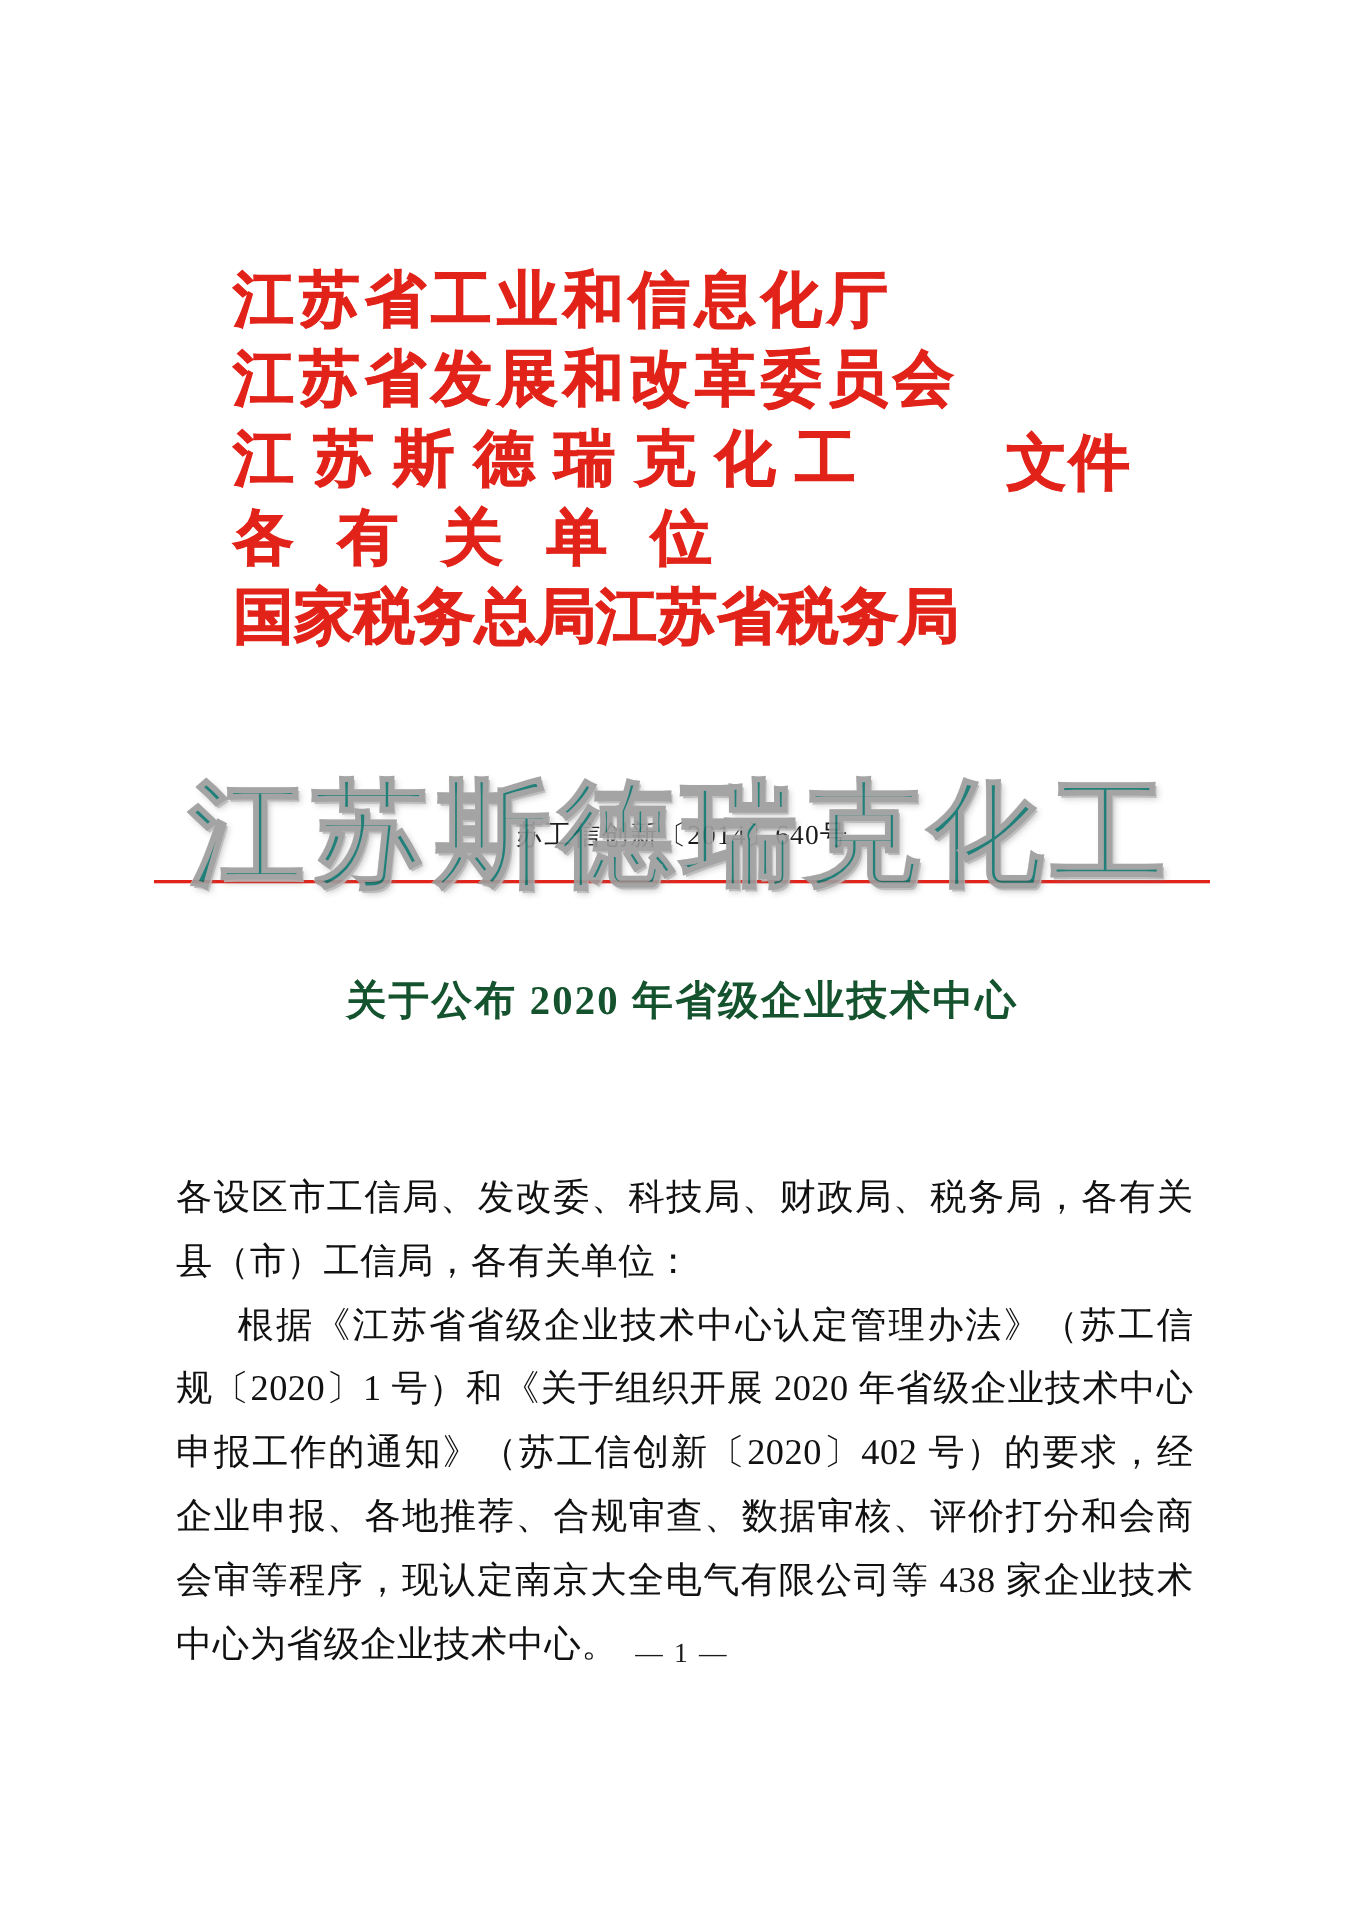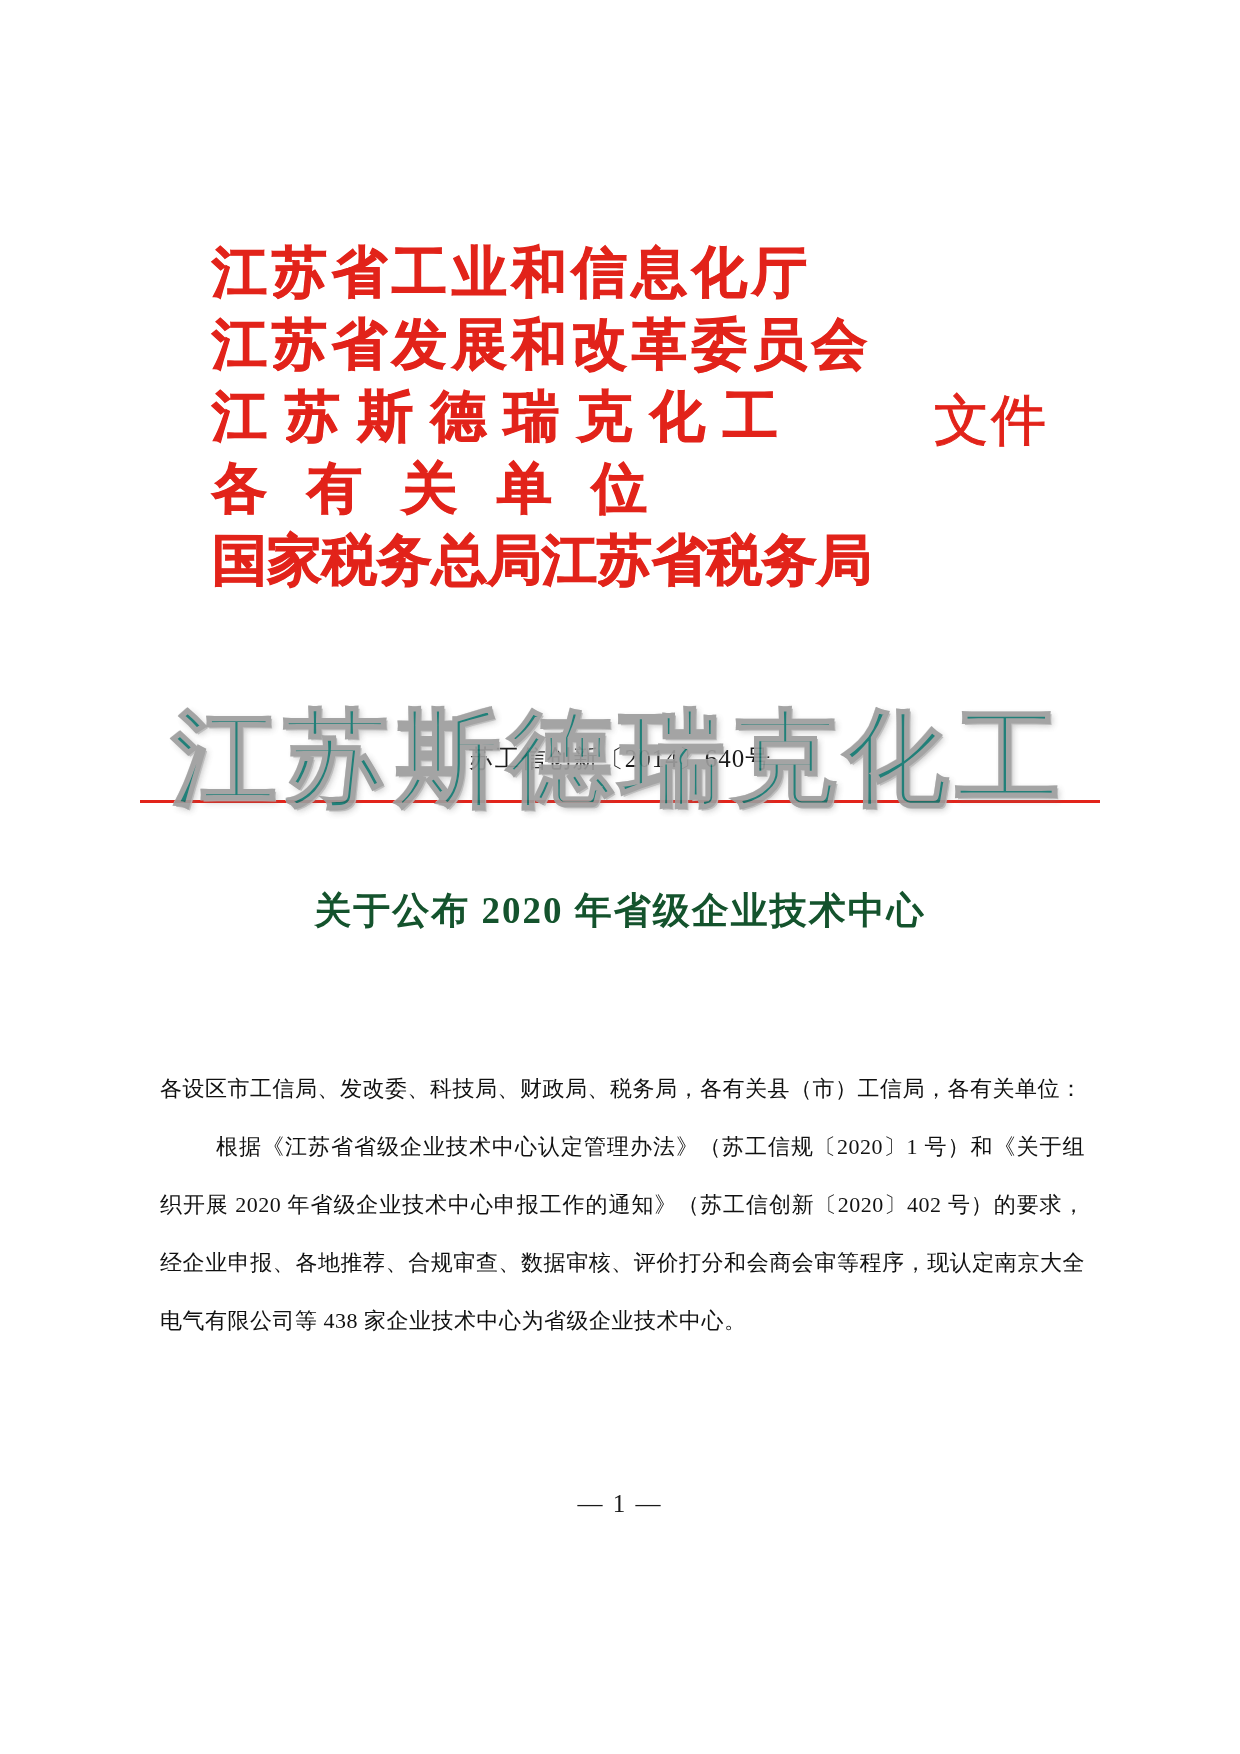--- a/index.html
+++ b/index.html
@@ -48,25 +48,25 @@
     -webkit-text-stroke: 1px #e2231a;
   }
   .lh-line.spread-1 { letter-spacing: 5px; }
   .lh-line.spread-2 { letter-spacing: 5px; }
   .lh-line.spread-3 { letter-spacing: 18px; }
   .lh-line.spread-4 { letter-spacing: 40px; }
   .lh-line.spread-5 { letter-spacing: 0px; }
 
   .lh-wenjian {
     position: absolute;
-    left: 864px;
+    left: 845px;
     top: 148px;
     color: #e2231a;
     font-family: "Liberation Serif", "DejaVu Serif", serif;
-    font-weight: normal;
+    font-weight: bold;
     font-size: 55px;
     line-height: 72px;
     letter-spacing: 2px;
     -webkit-text-stroke: 1px #e2231a;
     white-space: nowrap;
   }
 
   
   .doc-number {
     position: absolute;
@@ -102,21 +102,21 @@
     letter-spacing: 2px;
     color: #14532d;
   }
 
   
   .body-text {
     position: absolute;
     left: 160px;
     top: 1060px;
     width: 925px;
-    font-size: 22px;
+    font-size: 33px;
     line-height: 58px;
     letter-spacing: 0.5px;
     text-align: justify;
     text-justify: inter-ideograph;
     color: #111111;
   }
   .body-text p { margin: 0; }
   .body-text p.indent { text-indent: 56px; }
 
   

